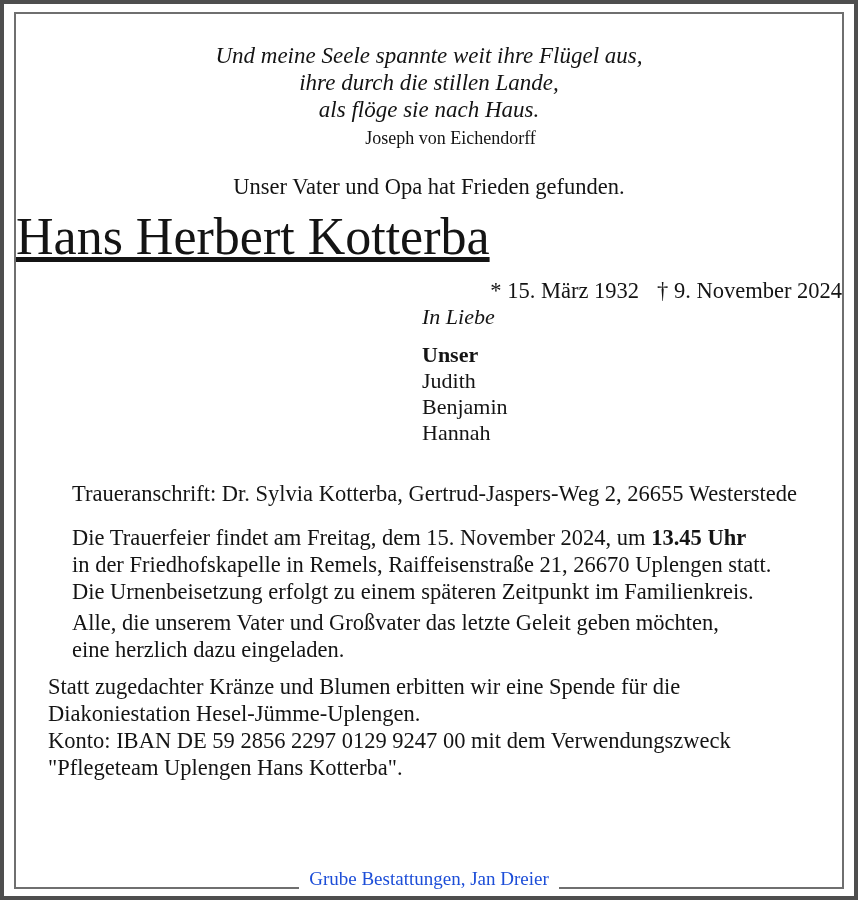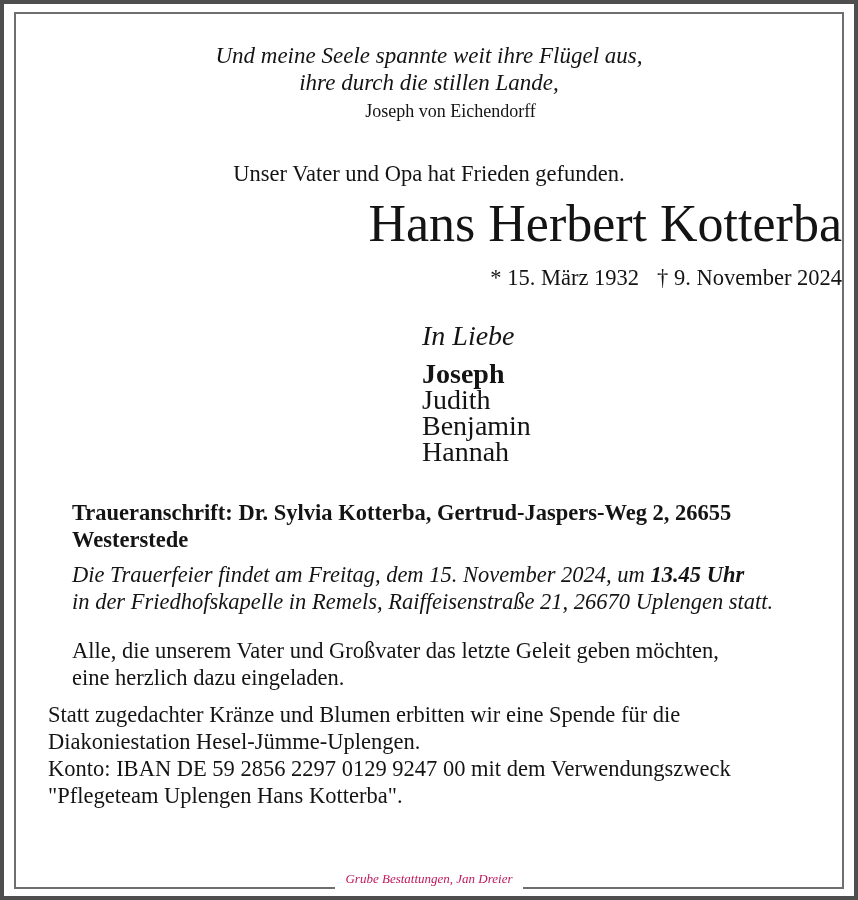--- a/index.html
+++ b/index.html
@@ -38,114 +38,115 @@
   .quote-author {
     margin-top: 5px;
     text-align: center;
     font-size: 18px;
     line-height: 20px;
     font-style: normal;
     padding-left: 43px;
   }
   
   .intro {
-    margin-top: 40px;
+    margin-top: 26px;
     text-align: center;
     font-size: 22.5px;
     line-height: 26px;
   }
   .name {
     margin: 8px 0 0 0;
-    text-align: right;
+    text-align: left;
     font-size: 52px;
     line-height: 58px;
     font-weight: normal;
+    text-decoration: underline;
   }
   .dates {
     margin-top: 12px;
     text-align: right;
     font-size: 22.5px;
     line-height: 26px;
   }
   .dates .date-gap { display: inline-block; width: 18px; }
   
   .mourners {
-    margin-top: 32px;
     margin-left: 406px;
-    font-size: 28px;
+    font-size: 22px;
     line-height: 26px;
   }
   .liebe { font-style: italic; }
   .names { margin-top: 12px; }
   .names .bold { font-weight: bold; }
   
   .para {
     margin-left: 56px;
     margin-right: 26px;
     font-size: 22.5px;
     line-height: 27px;
   }
-  .address   { margin-top: 34px; font-weight: bold; }
-  .service   { margin-top: 8px; font-style: italic; }
-  .invite    { margin-top: 22px; }
+  .address   { margin-top: 34px; }
+  .service   { margin-top: 17px; }
+  .invite    { margin-top: 4px; }
   .donation  { margin-top: 10px; margin-left: 32px; }
   .para strong { font-weight: bold; }
   
   .footer {
     position: absolute;
     left: 0;
     right: 0;
     bottom: -5px;
     text-align: center;
   }
   .footer span {
     display: inline-block;
     background: #ffffff;
     padding: 0 10px;
-    font-size: 13px;
+    font-size: 19px;
     line-height: 26px;
-    color: #be185d;
-    font-style: italic;
+    color: #1d4ed8;
   }
 </style>
 </head>
 <body>
 
 <div class="page">
   <div class="frame">
 
     <div class="quote">
       <div>Und meine Seele spannte weit ihre Flügel aus,</div>
       <div>ihre durch die stillen Lande,</div>
+      <div>als flöge sie nach Haus.</div>
       <div class="quote-author">Joseph von Eichendorff</div>
     </div>
 
     <div class="intro">Unser Vater und Opa hat Frieden gefunden.</div>
 
     <h1 class="name">Hans Herbert Kotterba</h1>
 
     <div class="dates">
       <span>* 15. März 1932</span><span class="date-gap"></span><span>† 9. November 2024</span>
     </div>
 
     <div class="mourners">
       <div class="liebe">In Liebe</div>
       <div class="names">
-        <div class="bold">Joseph</div>
+        <div class="bold">Unser</div>
         <div>Judith</div>
         <div>Benjamin</div>
         <div>Hannah</div>
       </div>
     </div>
 
     <div class="para address">Traueranschrift: Dr. Sylvia Kotterba, Gertrud-Jaspers-Weg 2, 26655 Westerstede</div>
 
     <div class="para service">
       <div><span>Die Trauerfeier findet am Freitag, dem 15. November 2024, um </span><strong>13.45 Uhr</strong></div>
       <div>in der Friedhofskapelle in Remels, Raiffeisenstraße 21, 26670 Uplengen statt.</div>
+      <div>Die Urnenbeisetzung erfolgt zu einem späteren Zeitpunkt im Familienkreis.</div>
     </div>
 
     <div class="para invite">
       <div>Alle, die unserem Vater und Großvater das letzte Geleit geben möchten,</div>
       <div>eine herzlich dazu eingeladen.</div>
     </div>
 
     <div class="para donation">
       <div>Statt zugedachter Kränze und Blumen erbitten wir eine Spende für die</div>
       <div>Diakoniestation Hesel-Jümme-Uplengen.</div>

